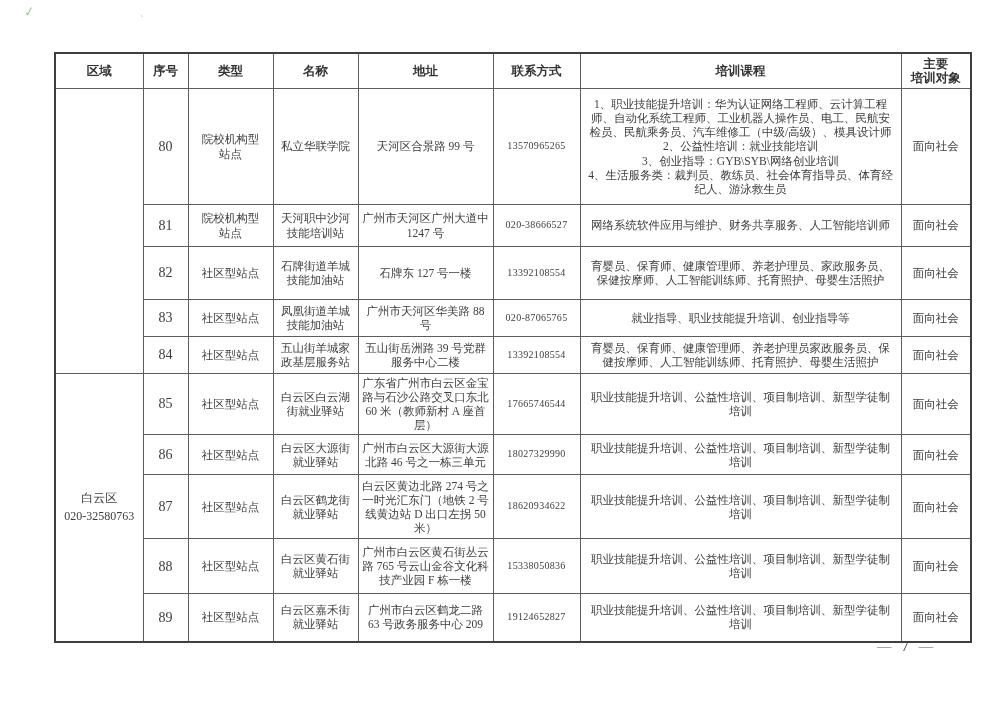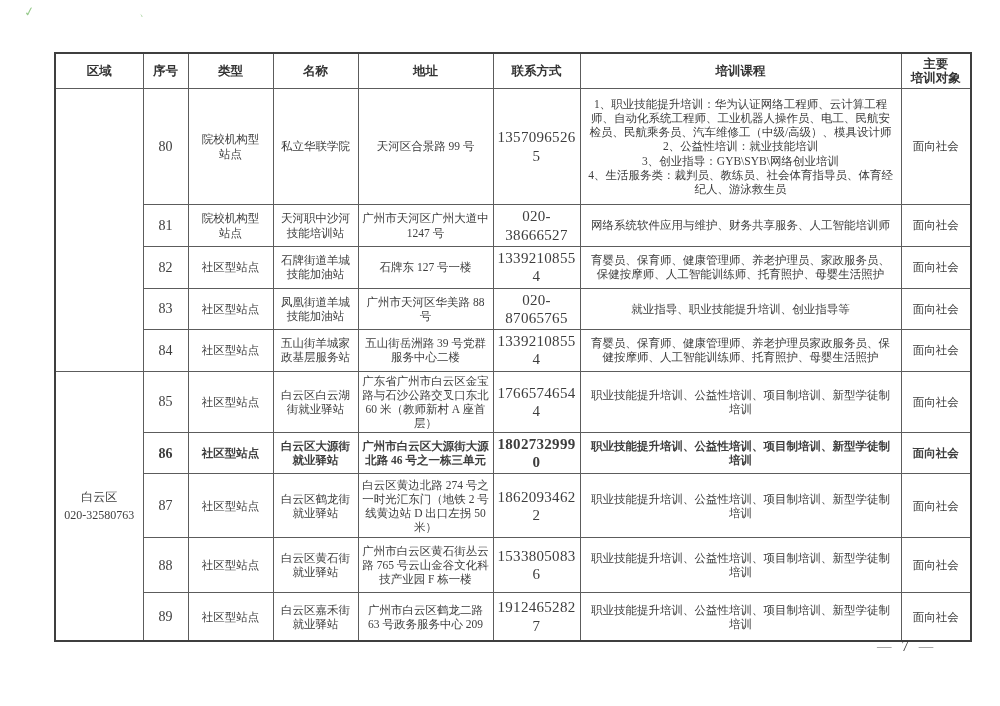--- a/index.html
+++ b/index.html
@@ -25,28 +25,28 @@
     border:1px solid #5c5c5c;
     text-align:center;vertical-align:middle;
     padding:2px 3px;
     font-size:11.5px;line-height:1.22;
     white-space:pre-line;
     word-break:break-word;
   }
   .doc thead th{
     font-size:12.5px;font-weight:bold;height:30px;line-height:1.15;color:#343434;
   }
-  .doc td.contact{font-size:15px;letter-spacing:.3px;}
+  .doc td.contact{font-size:10px;letter-spacing:.3px;}
   .doc td.courses{padding:2px 6px;}
   .doc td.region{font-size:12px;line-height:1.5;}
   .doc td.no{font-size:14px;}
   
-  tr.hr0{height:116px;} tr.hr1{height:42px;} tr.hr2{height:35px;}
+  tr.hr0{height:116px;} tr.hr1{height:42px;} tr.hr2{height:53px;}
   tr.hr3{height:37px;}  tr.hr4{height:37px;} tr.hr5{height:60px;}
-  tr.hr6{height:40px;font-weight:bold;}  tr.hr7{height:64px;} tr.hr8{height:55px;}
+  tr.hr6{height:40px;}  tr.hr7{height:64px;} tr.hr8{height:55px;}
   tr.hr9{height:48px;padding-left:22px;}
 
   .footer{
     position:absolute;top:638px;left:845px;width:120px;
     font-size:14.5px;color:#3a3a3a;text-align:center;
   }
   .footer .dash{color:#8a8a8a;letter-spacing:0;}
   .footer .num{padding:0 10px;}
 </style>
 </head>

